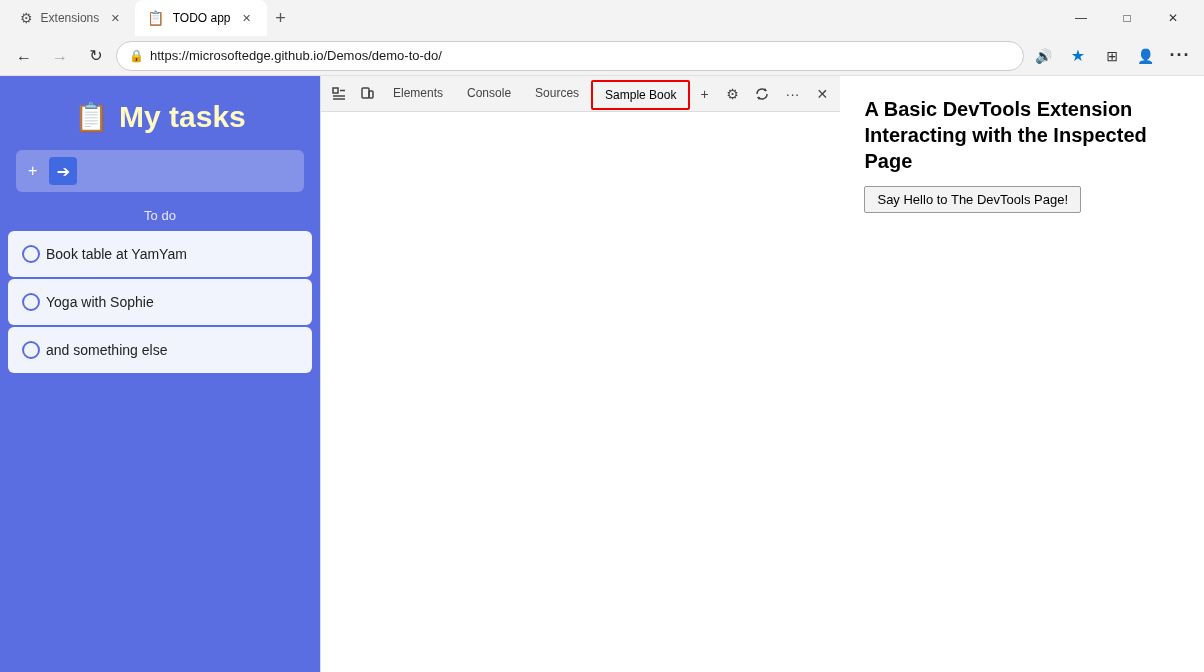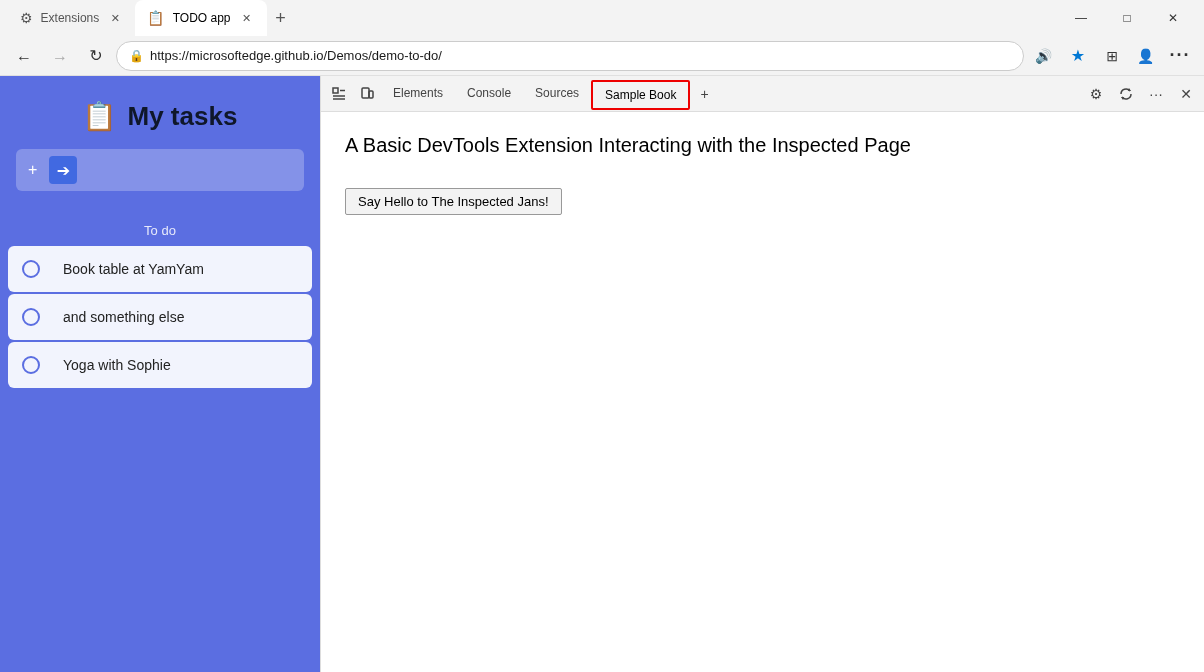--- a/index.html
+++ b/index.html
@@ -34,51 +34,51 @@
     
     .content-area { flex: 1; display: flex; flex-direction: column; overflow: hidden; }
 
     
     .main-split { flex: 1; display: flex; overflow: hidden; }
 
     
     .todo-panel { width: 320px; background: #5b6ee1; flex-shrink: 0; display: flex; flex-direction: column; }
     .todo-header { display: flex; align-items: center; justify-content: center; padding: 24px 16px 16px; gap: 10px; }
     .todo-icon { font-size: 28px; }
-    .todo-title { font-size: 26px; font-weight: 600; color: #0f172a; }
+    .todo-title { font-size: 30px; font-weight: 600; color: #fef9c3; }
     .add-task-row { margin: 0 16px 16px; background: rgba(255,255,255,0.25); border-radius: 6px; display: flex; align-items: center; padding: 0 12px; height: 42px; gap: 8px; }
     .add-task-text { flex: 1; font-size: 14px; color: #fff; }
     .add-task-plus { font-size: 16px; color: #fff; margin-right: 4px; }
     .add-task-arrow { width: 28px; height: 28px; background: #4169e1; border-radius: 4px; display: flex; align-items: center; justify-content: center; color: #fff; font-size: 16px; cursor: pointer; }
 
-    .section-label { text-align: center; font-size: 13px; color: rgba(255,255,255,0.85); margin-bottom: 8px; margin-top: 16px; }
+    .section-label { text-align: center; font-size: 13px; color: rgba(255,255,255,0.85); margin-bottom: 8px; }
 
     .task-list { display: flex; flex-direction: column; gap: 2px; padding: 0 8px; }
-    .task-item { background: rgba(255,255,255,0.92); border-radius: 6px; height: 46px; display: flex; align-items: center; padding: 0 14px; gap: 23px; cursor: pointer; }
+    .task-item { background: rgba(255,255,255,0.92); border-radius: 6px; height: 46px; display: flex; align-items: center; padding: 0 14px; gap: 6px; cursor: pointer; }
     .task-checkbox { width: 18px; height: 18px; border-radius: 50%; border: 2px solid #5b6ee1; flex-shrink: 0; display: flex; align-items: center; justify-content: center; }
     .task-checkbox.checked { background: #333; border-color: #333; color: #fff; font-size: 11px; }
     .task-text { font-size: 14px; color: #222; }
     .task-text.done { text-decoration: line-through; color: #888; }
 
     .completed-section { margin-top: 12px; }
 
     
-    .devtools-panel { flex: 1; display: flex; flex-direction: column; background: #fff; border-left: 1px solid #ddd; }
+    .devtools-panel { flex: 1; display: flex; flex-direction: row; background: #fff; border-left: 1px solid #ddd; }
 
     
     .devtools-toolbar { height: 36px; background: #f3f3f3; display: flex; align-items: center; border-bottom: 1px solid #ddd; padding: 0 4px; }
     .dt-icon-btn { width: 28px; height: 28px; display: flex; align-items: center; justify-content: center; border-radius: 3px; cursor: pointer; font-size: 14px; color: #444; }
     .dt-tab { padding: 0 12px; height: 36px; display: flex; align-items: center; font-size: 12px; color: #444; cursor: pointer; border-bottom: 2px solid transparent; }
     .dt-tab.active-sample { border: 2px solid #e00; color: #000; height: 30px; margin-top: 3px; border-radius: 2px; }
     .dt-spacer { flex: 1; }
     .dt-right-btns { display: flex; gap: 2px; }
 
     
     .devtools-content { flex: 1; padding: 20px 24px; overflow-y: auto; }
-    .devtools-heading { font-size: 20px; font-weight: 400; color: #000; margin-bottom: 30px; line-height: 1.3; }
+    .devtools-heading { font-size: 20px; font-weight: 700; color: #000; margin-bottom: 12px; line-height: 1.3; }
     .devtools-button { padding: 5px 12px; border: 1px solid #999; background: #f3f3f3; font-size: 13px; color: #000; cursor: pointer; border-radius: 2px; }
   </style>
 </head>
 <body>
 
 <div class="browser-window">
 
   <div class="title-bar">
 
     <div class="tab inactive">
@@ -136,25 +136,25 @@
         </div>
 
         <div class="section-label">To do</div>
         <div class="task-list">
           <div class="task-item">
             <div class="task-checkbox"></div>
             <span class="task-text">Book table at YamYam</span>
           </div>
           <div class="task-item">
             <div class="task-checkbox"></div>
-            <span class="task-text">and something else</span>
+            <span class="task-text">Yoga with Sophie</span>
           </div>
           <div class="task-item">
             <div class="task-checkbox"></div>
-            <span class="task-text">Yoga with Sophie</span>
+            <span class="task-text">and something else</span>
           </div>
         </div>
 
       </div>
 
       <div class="devtools-panel">
 
         <div class="devtools-toolbar">
           <div class="dt-icon-btn" title="Inspect element">
             <svg width="14" height="14" viewBox="0 0 14 14" fill="none" xmlns="http://www.w3.org/2000/svg">
@@ -196,19 +196,19 @@
                 <polyline points="4,13 2,10 5,10" fill="#444"></polyline>
               </svg>
             </div>
             <div class="dt-icon-btn">···</div>
             <div class="dt-icon-btn">✕</div>
           </div>
         </div>
 
         <div class="devtools-content">
           <h2 class="devtools-heading">A Basic DevTools Extension Interacting with the Inspected Page</h2>
-          <button class="devtools-button">Say Hello to The Inspected Jans!</button>
+          <button class="devtools-button">Say Hello to The DevTools Page!</button>
         </div>
       </div>
 
     </div>
   </div>
 </div>
 
 </body></html>

